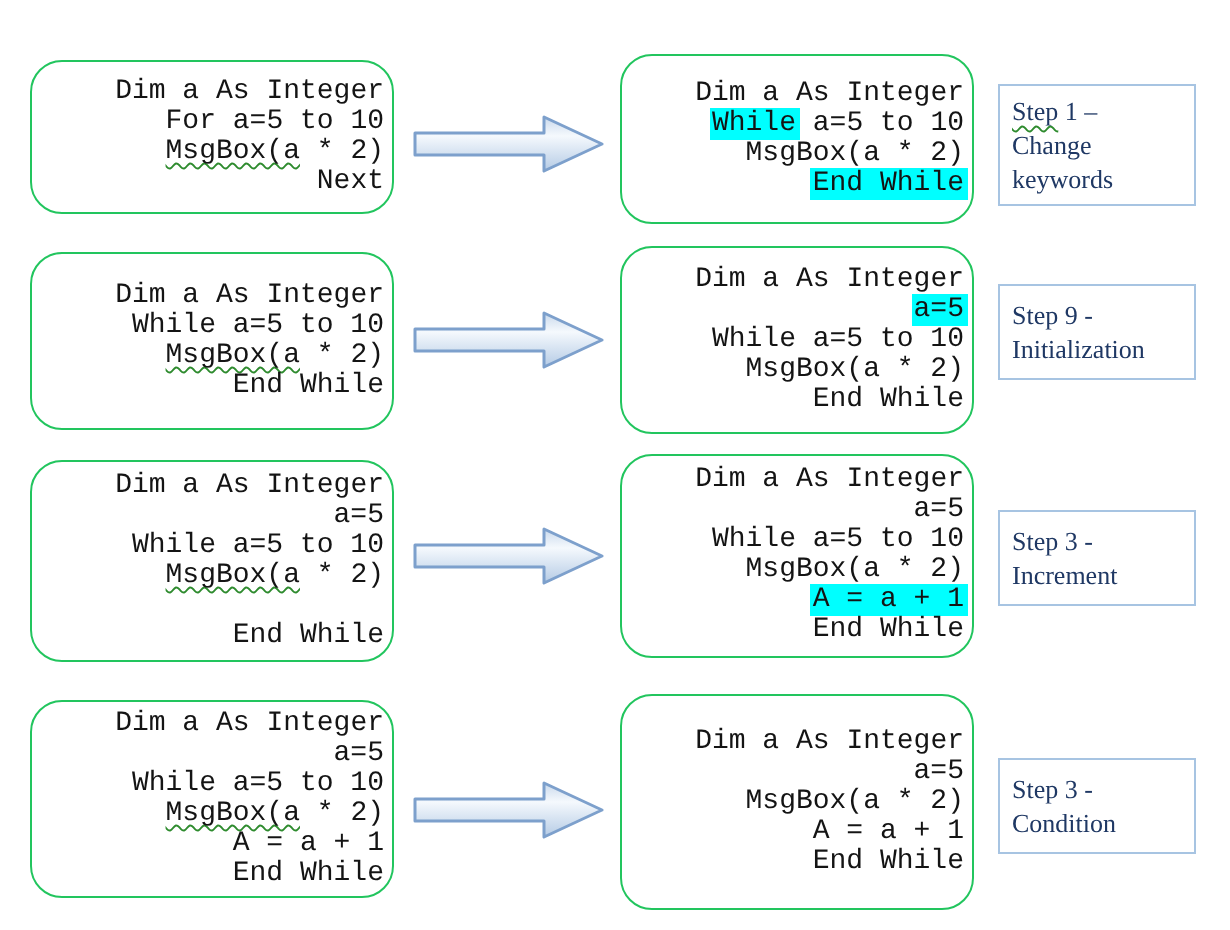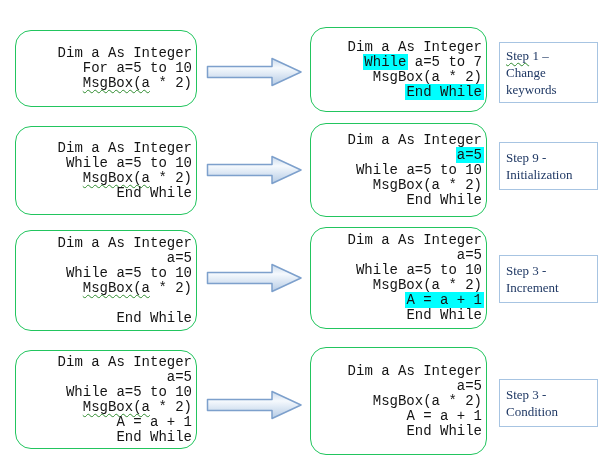--- a/index.html
+++ b/index.html
@@ -47,29 +47,30 @@
         <stop offset="35%" stop-color="#f5f9fd"></stop>
         <stop offset="100%" stop-color="#b5cbe5"></stop>
       </linearGradient>
     </defs>
   </svg>
 
   <div class="codebox" id="b1l">
       <div class="code-line"><span>Dim a As Integer</span></div>
       <div class="code-line"><span>For a=5 to 10</span></div>
       <div class="code-line"><span>      </span><span class="sq">MsgBox(a</span><span> * 2)</span></div>
+      <div class="code-line"><span>Next</span></div>
     </div>
   <div class="arrow" id="a1">
     <svg width="97" height="30" viewBox="0 0 97 30">
         <path d="M1.5 9.5 H66 V1.5 L95 15 L66 28.5 V20.5 H1.5 Z" fill="url(#arrowGrad)" stroke="#7da0cc" stroke-width="1.5" stroke-linejoin="round"></path>
       </svg>
   </div>
   <div class="codebox" id="b1r">
       <div class="code-line"><span>Dim a As Integer</span></div>
-      <div class="code-line"><span class="hl">While</span><span> a=5 to 7</span></div>
+      <div class="code-line"><span class="hl">While</span><span> a=5 to 10</span></div>
       <div class="code-line"><span>      MsgBox(a * 2)</span></div>
       <div class="code-line"><span class="hl">End While</span></div>
     </div>
   <div class="step" id="s1">
       <div class="step-text"><span class="sq">Step</span><span> 1 – Change keywords</span></div>
     </div>
 
   <div class="codebox" id="b2l">
       <div class="code-line"><span>Dim a As Integer</span></div>
       <div class="code-line"><span>While a=5 to 10</span></div>

